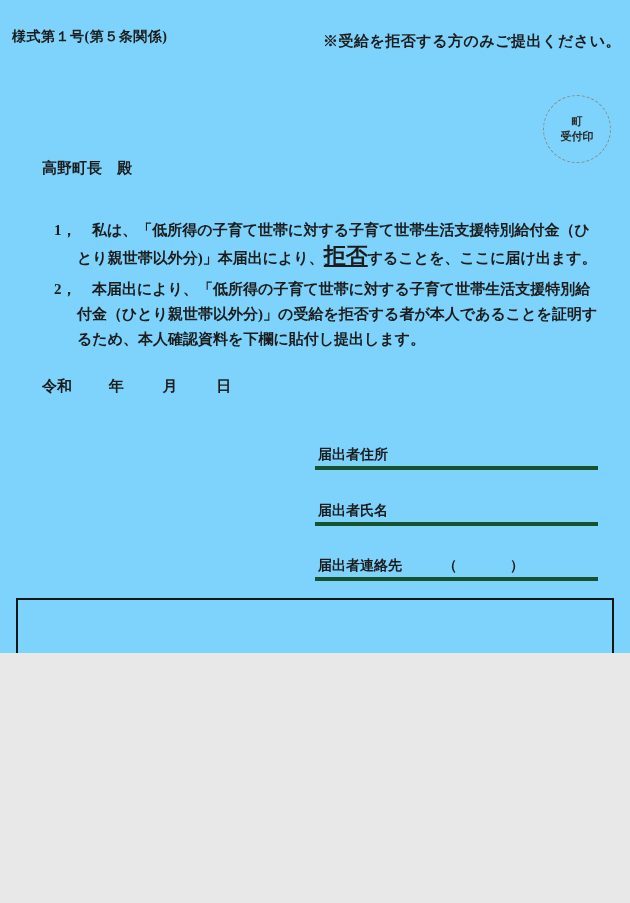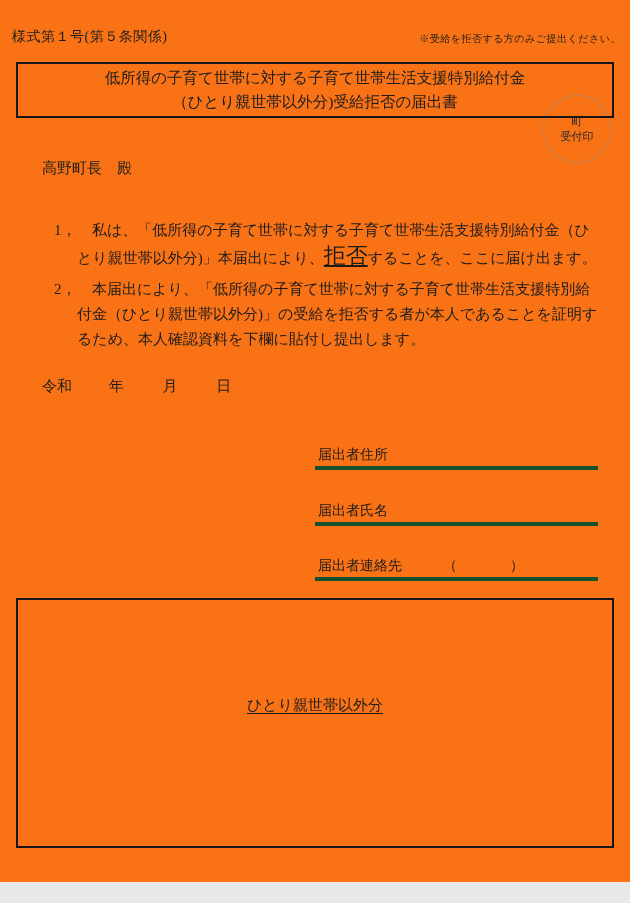--- a/index.html
+++ b/index.html
@@ -1,31 +1,32 @@
 <!DOCTYPE html>
 <html><head>
 <meta charset="utf-8">
 <style>
   html,body{margin:0;padding:0;background:#e8e8e8;}
   .page{
     position:relative;
-    width:630px;height:882px;
-    background:#f97316;
+    width:630px;height:653px;
+    background:#7dd3fc;
     font-family:"Liberation Serif","DejaVu Serif",serif;
     color:#1c1c1c;
     overflow:hidden;
     margin:0 auto;
+    font-weight:bold;
   }
   .form-number{
     position:absolute;left:12px;top:28px;
     font-size:14px;letter-spacing:0.5px;
   }
   .submit-note{
     position:absolute;right:9px;top:32px;
-    font-size:10px;letter-spacing:0.5px;
+    font-size:15px;letter-spacing:0.5px;
   }
   .title-box{
     position:absolute;left:16px;top:62px;
     width:594px;height:50px;
     border:2px solid #161616;
     text-align:center;
     font-size:15.5px;line-height:24px;
     padding-top:2px;
     background:transparent;
     z-index:2;
@@ -107,24 +108,20 @@
 <div class="page">
 
   <span class="form-number">様式第１号(第５条関係)</span>
   <span class="submit-note">※受給を拒否する方のみご提出ください。</span>
 
   <div class="stamp-circle">
     <span>町</span>
     <span>受付印</span>
   </div>
 
-  <div class="title-box">
-    <div>低所得の子育て世帯に対する子育て世帯生活支援特別給付金</div>
-    <div>（ひとり親世帯以外分)受給拒否の届出書</div>
-  </div>
 
   <div class="addressee">高野町長　殿</div>
 
   <div class="paragraphs">
     <div class="para">
       <span class="para-num">1，</span><span>　私は、「低所得の子育て世帯に対する子育て世帯生活支援特別給付金（ひとり親世帯以外分)」本届出により、</span><span class="emphasis">拒否</span><span>することを、ここに届け出ます。</span>
     </div>
     <div class="para">
       <span class="para-num">2，</span><span>　本届出により、「低所得の子育て世帯に対する子育て世帯生活支援特別給付金（ひとり親世帯以外分)」の受給を拒否する者が本人であることを証明するため、本人確認資料を下欄に貼付し提出します。</span>
     </div>

